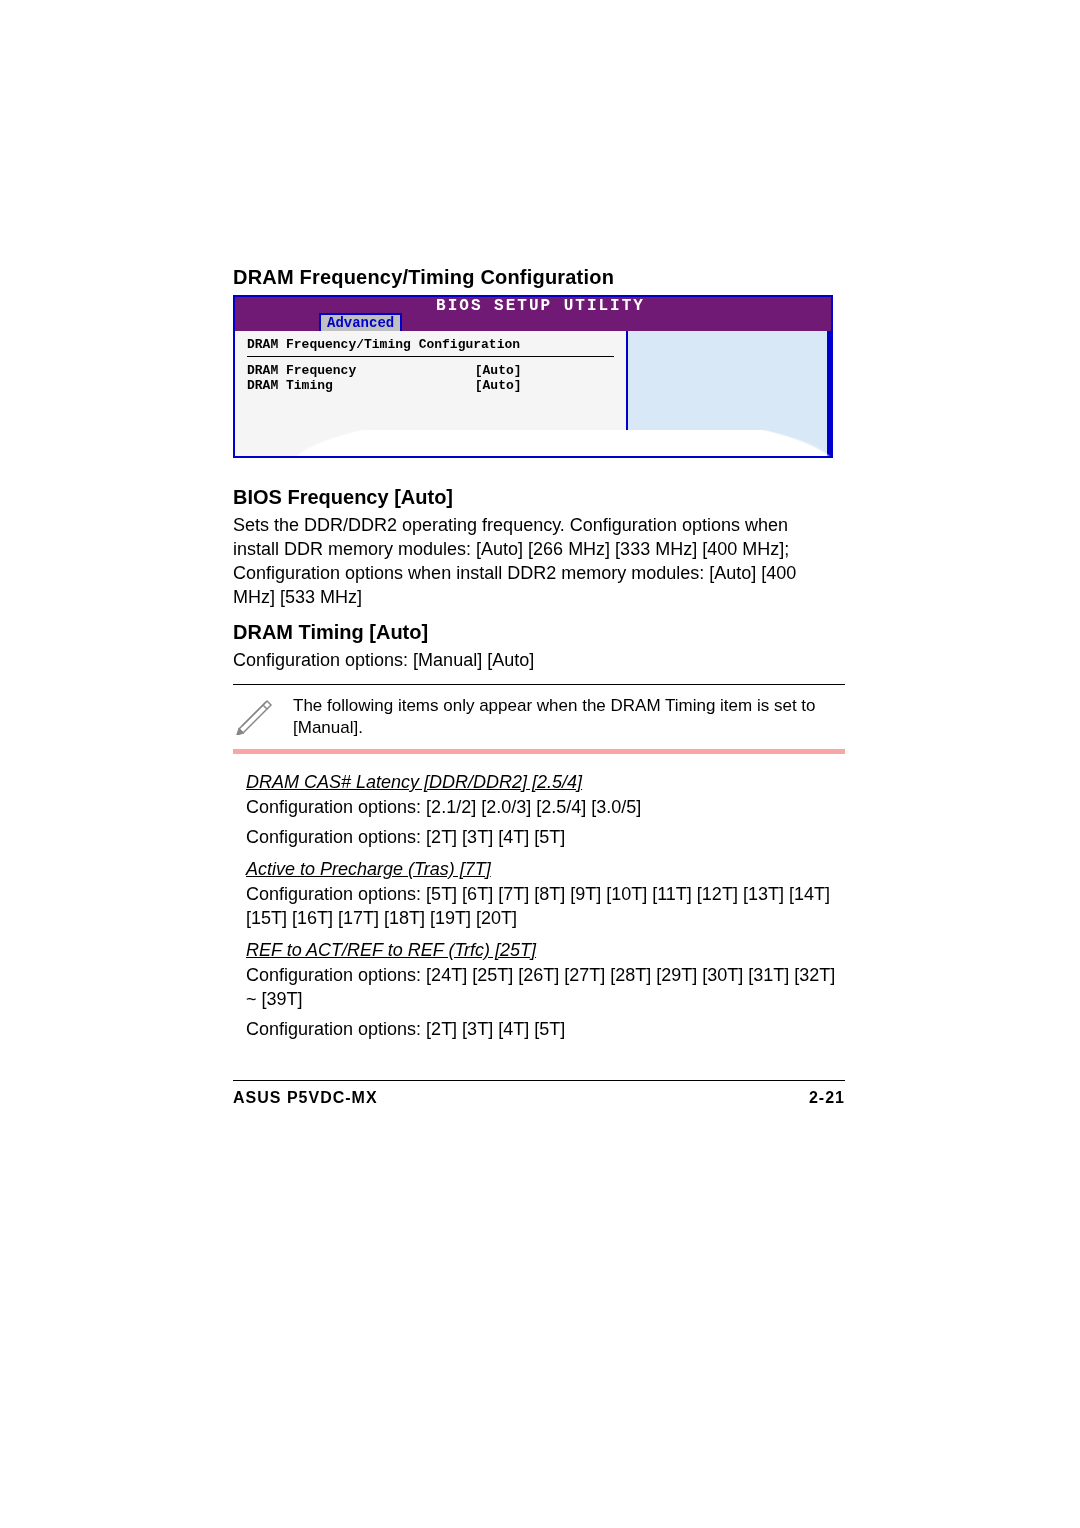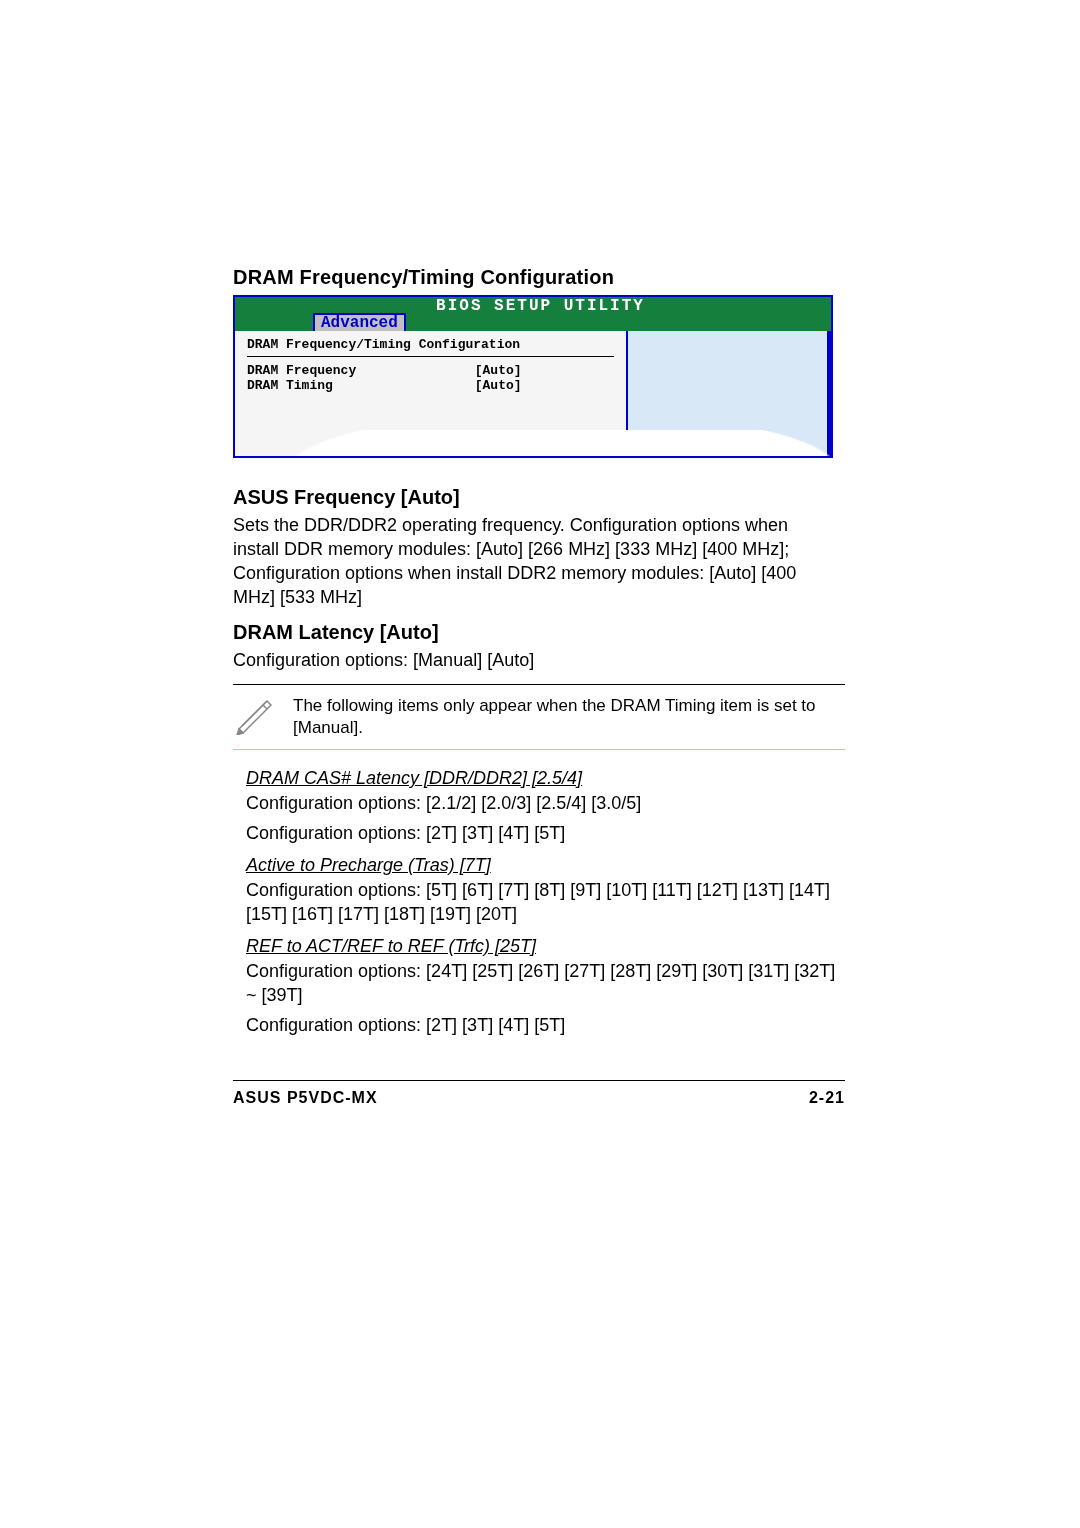--- a/index.html
+++ b/index.html
@@ -2,39 +2,39 @@
 <html><head>
 <meta charset="utf-8">
 <style>
   html,body{margin:0;padding:0;background:#fff;}
   body{width:1080px;height:1528px;position:relative;font-family:Arial,Helvetica,sans-serif;color:#000;}
   .page{position:absolute;left:233px;top:266px;width:612px;}
   .h-main{font-family:"Arial Narrow",Arial,sans-serif;font-weight:700;font-size:20px;margin:0 0 6px 0;letter-spacing:0.2px;}
   
   .bios-wrap{margin:4px 0 28px 0;}
   .bios{width:600px;position:relative;}
-  .bios-bar{background:#15803d;height:34px;border:2px solid #0000cc;border-bottom:none;position:relative;padding-left:15px;}
+  .bios-bar{background:#701a75;height:34px;border:2px solid #0000cc;border-bottom:none;position:relative;padding-left:15px;}
   .bios-title{font-family:"Courier New",monospace;font-size:16px;font-weight:700;color:#fff;letter-spacing:2px;text-align:center;padding-top:0px;}
-  .bios-tab{position:absolute;left:78px;top:16px;background:#c0c0c0;color:#0000cc;border:2px solid #0000cc;font-family:"Courier New",monospace;font-size:16px;font-weight:700;padding:0 6px;line-height:16px;text-align:center;}
+  .bios-tab{position:absolute;left:84px;top:16px;background:#c0c0c0;color:#0000cc;border:2px solid #0000cc;font-family:"Courier New",monospace;font-size:14px;font-weight:700;padding:0 6px;line-height:16px;text-align:center;}
   .bios-body{display:flex;border:2px solid #0000cc;border-top:none;height:125px;position:relative;overflow:hidden;}
   .bios-left{flex:0 0 66%;background:#f5f5f5;border-right:2px solid #0000cc;padding:6px 12px 10px 12px;box-sizing:border-box;font-family:"Courier New",monospace;font-size:13px;font-weight:700;position:relative;}
   .bios-right{flex:1;background:#d9e8f6;}
   .bios-section{margin-bottom:4px;}
   .bios-hr{border:0;border-bottom:1px solid #000;margin:2px 0 6px 0;}
   .bios-row{display:flex;}
   .bios-label{flex:0 0 62%;}
   .bios-val{flex:1;}
   .bios-bottom-curve{position:absolute;left:0;right:0;bottom:-2px;height:28px;
     background:radial-gradient(ellipse 520px 110px at 55% 140%,#fff 52%,rgba(255,255,255,0) 53%);}
   .bios-side-l{position:absolute;left:-2px;top:-2px;bottom:-2px;width:6px;background:#0000cc;}
   .bios-side-r{position:absolute;right:-2px;top:-2px;bottom:-2px;width:6px;background:#0000cc;}
 
   .h-sub{font-family:"Arial Narrow",Arial,sans-serif;font-weight:700;font-size:20px;margin:0 0 4px 0;}
   p.body{font-size:18px;line-height:24px;margin:0 16px 12px 0;}
-  .note-box{border-top:1px solid #000;border-bottom:1px solid #fca5a5;margin:8px 0 18px 0;padding:10px 0;display:flex;align-items:flex-start;}
+  .note-box{border-top:1px solid #000;border-bottom:5px solid #fca5a5;margin:8px 0 18px 0;padding:10px 0;display:flex;align-items:flex-start;}
   .note-icon{width:60px;flex:0 0 60px;}
   .note-icon svg{display:block;}
   .note-text{font-size:17px;line-height:22px;flex:1;padding-right:10px;}
   .indent{margin-left:13px;}
   .sub-h{font-style:italic;text-decoration:underline;font-size:18px;margin:10px 0 2px 0;display:block;}
   .opts{font-size:18px;line-height:24px;margin:0 0 6px 0;}
   .footer{position:absolute;left:233px;top:1080px;width:612px;border-top:1px solid #000;padding-top:8px;display:flex;justify-content:space-between;font-family:"Arial Narrow",Arial,sans-serif;font-weight:700;font-size:16px;letter-spacing:1px;}
 </style>
 </head>
 <body>
@@ -62,24 +62,24 @@
             <div class="bios-label">DRAM Timing</div>
             <div class="bios-val">[Auto]</div>
           </div>
         </div>
         <div class="bios-right"></div>
         <div class="bios-bottom-curve"></div>
       </div>
     </div>
   </div>
 
-  <h3 class="h-sub">ASUS Frequency [Auto]</h3>
+  <h3 class="h-sub">BIOS Frequency [Auto]</h3>
   <p class="body">Sets the DDR/DDR2 operating frequency. Configuration options when install DDR memory modules: [Auto] [266 MHz] [333 MHz] [400 MHz]; Configuration options when install DDR2 memory modules: [Auto] [400 MHz] [533 MHz]</p>
 
-  <h3 class="h-sub">DRAM Latency [Auto]</h3>
+  <h3 class="h-sub">DRAM Timing [Auto]</h3>
   <p class="body">Configuration options: [Manual] [Auto]</p>
 
   <div class="note-box">
     <div class="note-icon">
       <svg width="44" height="40" viewBox="0 0 44 40">
         <g stroke="#888" stroke-width="1.5" fill="none">
           <path d="M6 34 L30 10 L34 14 L10 38 Z"></path>
           <path d="M30 10 L34 6 L38 10 L34 14"></path>
           <path d="M6 34 L4 40 L10 38 Z" fill="#888"></path>
           <path d="M9 31 L33 7"></path>

